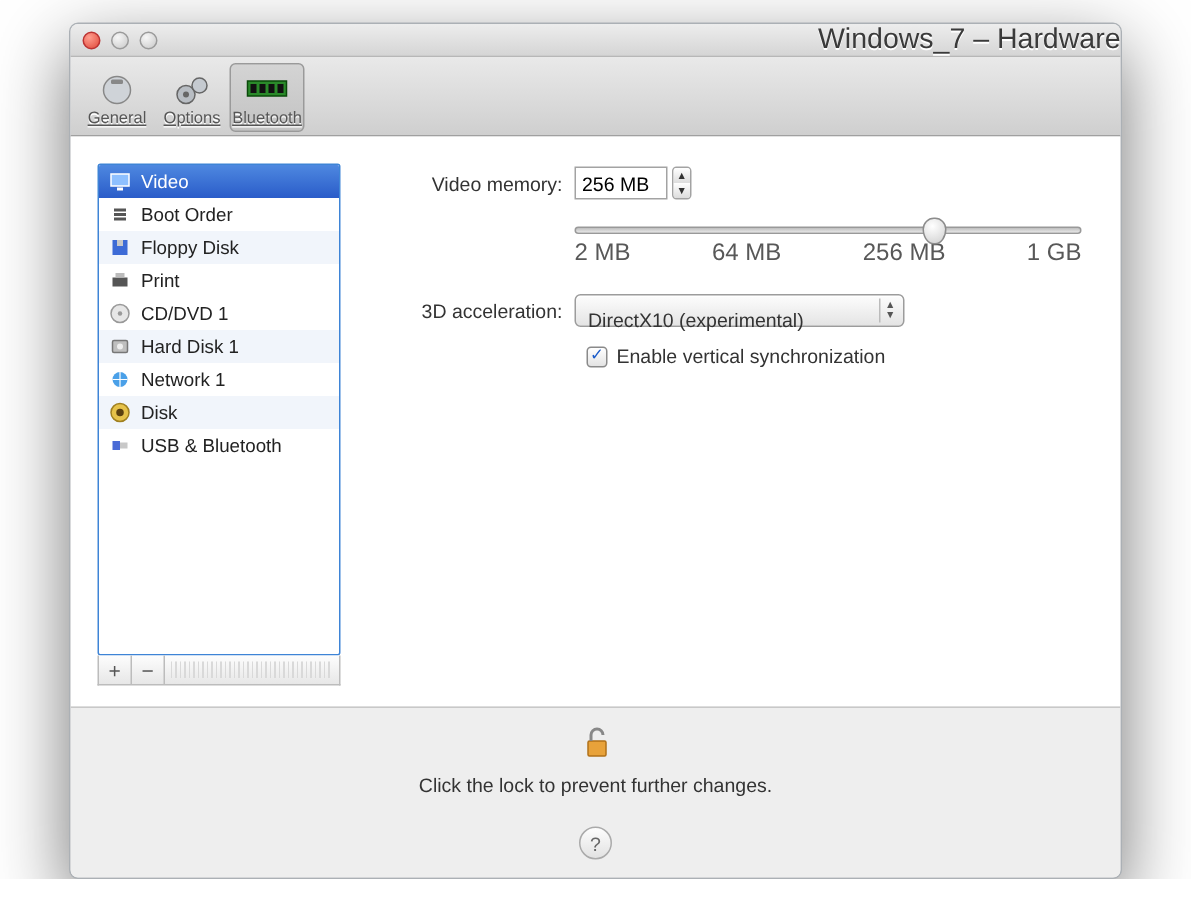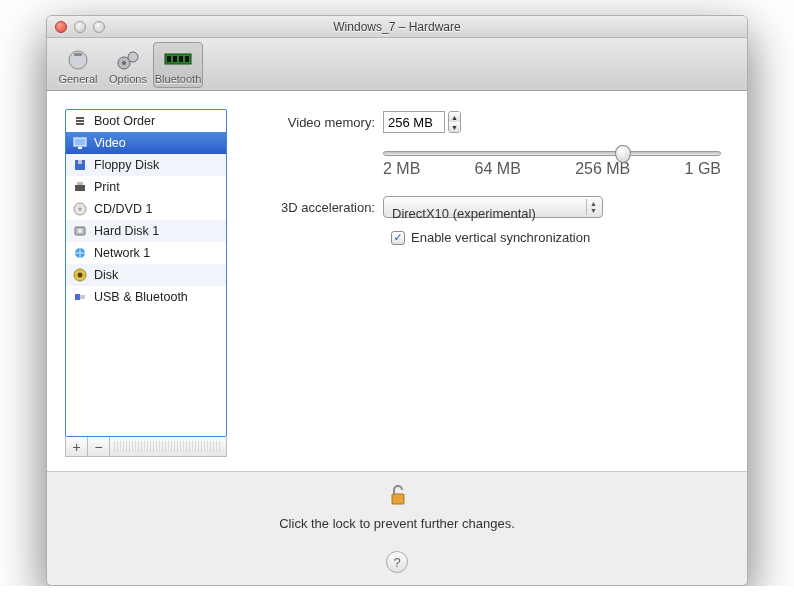--- a/index.html
+++ b/index.html
@@ -30,41 +30,42 @@
     position: relative;
     padding: 0 8px;
   }
   .traffic { display: flex; gap: 7px; }
   .tl { width: 12px; height: 12px; border-radius: 50%; border: 1px solid rgba(0,0,0,.25); }
   .close { background: radial-gradient(circle at 35% 30%, #ff9e8f, #e0493a); border-color:#b33; }
   .min   { background: radial-gradient(circle at 35% 30%, #f7f7f7, #c8c8c8); border-color:#9a9a9a; }
   .zoom  { background: radial-gradient(circle at 35% 30%, #f7f7f7, #c8c8c8); border-color:#9a9a9a; }
   .title {
     position: absolute; left: 0; right: 0;
-    text-align: center;
-    font-size: 12px;
+    text-align: right;
+    font-size: 19px;
     color: #3a3a3a;
     text-shadow: 0 1px 0 #fff;
     pointer-events: none;
   }
 
   .toolbar {
     background: linear-gradient(#e9e9e9, #cfcfcf);
     border-bottom: 1px solid #a0a0a0;
     padding: 4px 6px 2px;
     display: flex;
   }
   .tb-item {
     width: 50px;
     display: flex; flex-direction: column; align-items: center;
     padding: 4px 2px 2px;
     border: 1px solid transparent;
     border-radius: 4px;
     font-size: 11px; color: #555;
     text-shadow: 0 1px 0 #fff;
+    text-decoration: underline;
   }
   .tb-item.selected {
     background: linear-gradient(#d4d4d4, #c3c3c3);
     border-color: #9a9a9a;
   }
   .tb-icon { width: 30px; height: 26px; display:flex; align-items:center; justify-content:center; }
 
   .content {
     background: #fff;
     padding: 18px 18px 14px;
@@ -253,36 +254,36 @@
             <rect x="22" y="5" width="4" height="6" fill="#111"></rect>
           </svg>
       </div>
       <span>Bluetooth</span>
     </div>
   </div>
 
   <div class="content">
     <div class="sidebar">
       <div class="listbox">
-        <div class="row">
-          <span class="row-icon">
-              <svg width="14" height="14">
-                <path d="M3 3h8v2H3zM3 6h8v2H3zM3 9h8v2H3z" fill="#555"></path>
-              </svg>
-            </span>
-          <span>Boot Order</span>
-        </div>
         <div class="row selected">
           <span class="row-icon">
               <svg width="14" height="14">
                 <rect x="1" y="2" width="12" height="8" fill="#8ec0ff" stroke="#fff"></rect>
                 <rect x="5" y="11" width="4" height="2" fill="#fff"></rect>
               </svg>
             </span>
           <span>Video</span>
+        </div>
+        <div class="row">
+          <span class="row-icon">
+              <svg width="14" height="14">
+                <path d="M3 3h8v2H3zM3 6h8v2H3zM3 9h8v2H3z" fill="#555"></path>
+              </svg>
+            </span>
+          <span>Boot Order</span>
         </div>
         <div class="row alt">
           <span class="row-icon">
               <svg width="14" height="14">
                 <rect x="2" y="2" width="10" height="10" fill="#3d6bd6"></rect>
                 <rect x="5" y="2" width="4" height="4" fill="#c8c8c8"></rect>
               </svg>
             </span>
           <span>Floppy Disk</span>
         </div>

